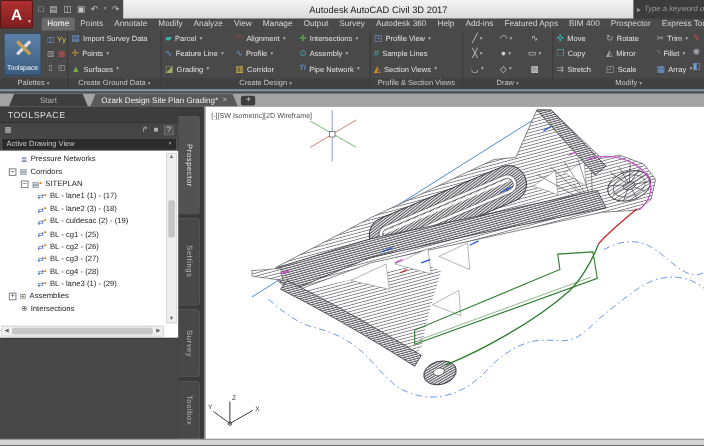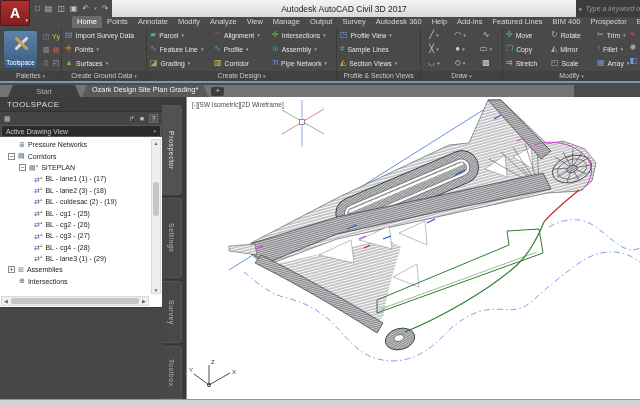--- a/index.html
+++ b/index.html
@@ -18,21 +18,21 @@
   .qat .sm{font-size:5px;color:#9a9a9a;}
   .title-mid{position:absolute;left:112px;top:0;width:464px;height:17px;
              background:linear-gradient(#f4f4f4,#d9d9d9);display:flex;align-items:center;
              justify-content:center;gap:14px;font-size:8.5px;color:#1c1c1c;white-space:nowrap;overflow:hidden;}
   .search{position:absolute;right:0;top:0;width:64px;height:17px;background:#3c3c3c;display:flex;
           align-items:center;gap:3px;padding-left:3px;overflow:hidden;}
   .search .go{color:#999;font-size:7px;}
   .search .ph{color:#9a9a9a;font-size:7px;font-style:italic;white-space:nowrap;}
   
   .menubar{position:absolute;left:0;top:17px;width:592px;height:11px;display:flex;align-items:flex-end;
-           padding-left:72px;background:#4a4a4a;}
+           padding-left:38px;background:#4a4a4a;}
   .mtab{font-size:7.5px;color:#d6d6d6;padding:1px 5px 2px 5px;white-space:nowrap;}
   .mtab.active{background:#6b6b6b;color:#fff;border-radius:2px 2px 0 0;}
   
   .ribbon{position:absolute;left:0;top:28px;width:640px;height:55px;background:#494949;display:flex;
           border-bottom:2px solid #7e97ac;}
   .panel{position:relative;height:53px;border-right:1px solid #3a3a3a;flex:none;}
   .plabel{position:absolute;left:0;right:0;bottom:0;height:10px;background:#414141;color:#c9c9c9;
           font-size:6.8px;text-align:center;line-height:10px;white-space:nowrap;overflow:hidden;}
   .plabel .dar{font-size:5px;color:#a8a8a8;}
   .rrow{display:flex;align-items:center;height:14px;padding-left:3px;gap:3px;white-space:nowrap;}
@@ -65,25 +65,25 @@
   .dcell .ic{color:#d2d2d2;}
   
   .p-modify{flex:1;}
   .mgrid{display:grid;grid-template-columns:45px 46px 46px;grid-template-rows:repeat(3,14px);}
   .mextra{position:absolute;right:3px;top:2px;display:flex;flex-direction:column;gap:3px;align-items:center;}
   .mextra .ic{font-size:8px;}
   
   .c-blue{color:#6f9bd8;} .c-yel{color:#d8c04a;} .c-gray{color:#a8a8ae;} .c-red{color:#c05050;}
   .c-teal{color:#3fb0ae;} .c-orange{color:#d8952e;} .c-green{color:#7fb043;} .c-olive{color:#9fae66;} .c-dgreen{color:#5a9a4a;} .c-pnet{color:#5d8fd8;font-weight:bold;font-size:7px;font-style:italic;}
   
-  .filetabs{position:absolute;left:0;top:85px;width:574px;height:12px;background:#737373;display:flex;align-items:stretch;}
+  .filetabs{position:absolute;left:0;top:85px;width:640px;height:12px;background:#a3a3a3;display:flex;align-items:stretch;}
   .ftab{margin-left:8px;padding:0 10px;font-size:7.3px;display:flex;align-items:center;gap:4px;white-space:nowrap;
         clip-path:polygon(5px 0,calc(100% - 5px) 0,100% 100%,0 100%);}
   .ftab.start{background:#3e3e3e;color:#b4b4b4;width:72px;justify-content:center;}
-  .ftab.activeT{background:#595959;color:#f2f2f2;margin-left:2px;flex-direction:column;}
+  .ftab.activeT{background:#595959;color:#f2f2f2;margin-left:2px;}
   .ftab .x{color:#c0c0c0;font-size:7px;}
   .plusbtn{width:13px;height:9px;margin:1px 0 0 3px;background:#3e3e3e;color:#cfcfcf;font-size:8px;line-height:8px;
            text-align:center;border-radius:2px;align-self:center;}
   
   .main{position:absolute;left:0;top:97px;width:640px;height:302px;display:flex;}
   .toolspace{width:162px;background:#474747;display:flex;flex-direction:column;flex:none;}
   .tshead{height:15px;background:#3d3d3d;color:#dedede;font-size:8px;letter-spacing:.5px;
           line-height:15px;padding-left:7px;border-bottom:1px solid #333;}
   .tstools{height:13px;background:#454545;display:flex;align-items:center;padding:0 4px;gap:5px;}
   .tstools .ic{font-size:7px;color:#b8b8b8;}
@@ -160,21 +160,21 @@
     <span class="mtab">Annotate</span>
     <span class="mtab">Modify</span>
     <span class="mtab">Analyze</span>
     <span class="mtab">View</span>
     <span class="mtab">Manage</span>
     <span class="mtab">Output</span>
     <span class="mtab">Survey</span>
     <span class="mtab">Autodesk 360</span>
     <span class="mtab">Help</span>
     <span class="mtab">Add-ins</span>
-    <span class="mtab">Featured Lines</span>
+    <span class="mtab">Featured Apps</span>
     <span class="mtab">BIM 400</span>
     <span class="mtab">Prospector</span>
     <span class="mtab">Express Tools</span>
   </div>
 
   <div class="ribbon">
 
     <div class="panel p-palettes">
       <div class="tsbtn">
         <div class="x1"></div>

